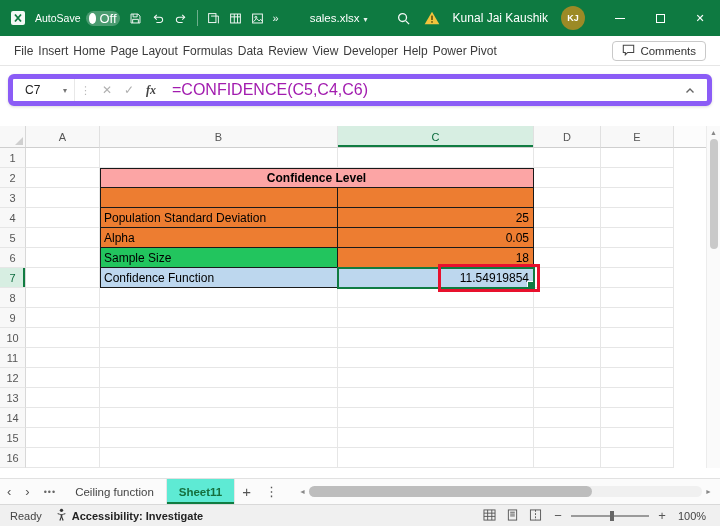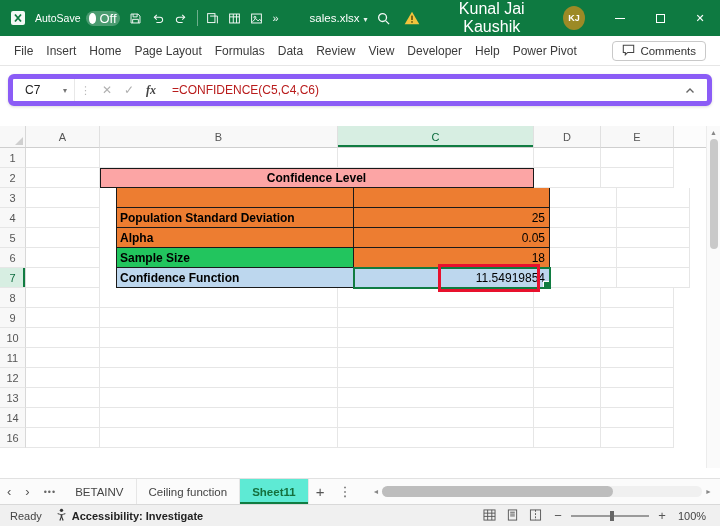--- a/index.html
+++ b/index.html
@@ -12,47 +12,47 @@
   .tb-ic { display:flex; align-items:center; justify-content:center; opacity:.95; cursor:default; }
   .autosave { display:flex; align-items:center; gap:5px; }
   .toggle { width:34px; height:15px; border-radius:8px; background:rgba(255,255,255,.25);
     display:flex; align-items:center; padding:0 3px; gap:3px; }
   .knob { width:11px; height:11px; border-radius:50%; background:#fff; }
   .toggle-state { font-size:13px; color:#fff; }
   .tb-sep { width:1px; height:16px; background:rgba(255,255,255,.4); }
   .filename { margin-left:22px; display:flex; align-items:flex-end; gap:4px; font-size:11.5px; }
   .chev-dn { font-size:8px; opacity:.9; }
   .tb-right { margin-left:auto; display:flex; align-items:center; gap:13px; }
-  .username { font-size:16px;text-align:center; }
+  .username { font-size:12px;text-align:center; }
   .avatar { width:24px; height:24px; border-radius:50%; background:#9C8A26; color:#fff;
     display:flex; align-items:center; justify-content:center; font-size:9px; font-weight:700; }
   .win-controls { display:flex; height:36px; margin-left:6px; }
   .win-btn { width:40px; display:flex; align-items:center; justify-content:center; font-size:11px; }
   .minbar { width:10px; border-top:1px solid #fff; display:inline-block; }
   .maxbox { width:9px; height:9px; border:1px solid #fff; display:inline-block; }
 
   
   .ribbon { height:30px; background:#fff; border-bottom:1px solid #E6E6E6;
-    display:flex; align-items:center; padding:0 14px; gap:13px; font-size:12px; color:#3b3b3b;justify-content:center; }
+    display:flex; align-items:center; padding:0 14px; gap:5px; font-size:12px; color:#3b3b3b;justify-content:center; }
   .rtab { cursor:default; white-space:nowrap; }
   .comments-btn { margin-left:auto; display:flex; align-items:center; gap:5px;
     border:1px solid #C9C9C9; border-radius:4px; padding:2px 9px; font-size:11.5px; color:#333; }
 
   
   .formula-section { height:60px; background:#fff; padding:8px 8px 0; }
   .formula-card { height:32px; background:#fff; border:5px solid #8b5cf6; border-radius:6px;
     box-shadow:0 1px 3px rgba(0,0,0,.14); display:flex; align-items:center; }
   .namebox { width:62px; height:100%; display:flex; align-items:center; justify-content:space-between;
     padding:0 7px 0 12px; border-right:1px solid #E8E8E8; font-size:12px; color:#222; }
   .namebox .chev-dn { color:#666; }
   .fdots { color:#B9B9B9; font-size:11px; padding:0 5px; }
   .fbtn { width:22px; text-align:center; font-size:12px; }
   .fx { font-family:"Liberation Serif", serif; font-style:italic; font-weight:700; color:#444; }
   .cancel { color:#B0B0B0; } .enter { color:#B0B0B0; }
-  .formula-text { margin-left:10px; font-size:12px; color:#b91c1c; flex:1; }
+  .formula-text { margin-left:10px; font-size:16px; color:#a21caf; flex:1; }
   .fcollapse { padding:0 12px; }
 
   
   .grid-wrap { height:352px; position:relative; background:#fff; }
   .col-hds { display:flex; height:22px; }
   .corner { width:26px; border-right:1px solid #D8D8D8; border-bottom:1px solid #CFCFCF;
     background:#F8F8F8; position:relative; }
   .corner::after { content:""; position:absolute; right:2px; bottom:2px;
     border-left:8px solid transparent; border-bottom:8px solid #CFCFCF; }
   .col-hd { display:flex; align-items:center; justify-content:center; font-size:11px; color:#555;
@@ -62,21 +62,21 @@
   .col-A { width:74px; } .col-B { width:238px; } .col-C { width:196px; }
   .col-D { width:67px; } .col-E { width:73px; } .col-merged { width:434px; }
   .grid-body { position:relative; height:320px; }
   .grid-row { display:flex; height:20px; }
   .row-hd { width:26px; display:flex; align-items:center; justify-content:center; font-size:11px;
     color:#555; background:#F8F8F8; border-right:1px solid #D8D8D8; border-bottom:1px solid #E6E6E6; }
   .row-hd.sel { background:#D7EEE2; color:#0B6B3D; box-shadow:inset -2px 0 0 var(--accent,#107C41); }
   .cell { display:flex; align-items:center; padding:0 4px; font-size:12px; color:#000;
     border-right:1px solid #E6E6E6; border-bottom:1px solid #E6E6E6; background:#fff; overflow:hidden; }
   .tbl { border-right:1px solid #1a1a1a; border-bottom:1px solid #1a1a1a; }
-  .tbl-label { box-shadow:inset 1px 0 0 #1a1a1a; font-weight:700;margin-left:16px; }
+  .tbl-label { box-shadow:inset 1px 0 0 #1a1a1a; font-weight:400; }
   .tbl-title { box-shadow:inset 1px 0 0 #1a1a1a, inset 0 1px 0 #1a1a1a;
     font-weight:700; justify-content:center; }
   .tbl-value { justify-content:flex-end; }
   .cell.active { position:relative; outline:2px solid var(--accent,#107C41); outline-offset:-1px; }
   .cell.active::after { content:""; position:absolute; right:-1px; bottom:-1px;
     width:5px; height:5px; background:var(--accent,#107C41); border:1px solid #fff; }
   .annotation { position:absolute; left:438px; top:116px; width:102px; height:28px;
     border:3px solid #E8112D; z-index:6; pointer-events:none; }
   .v-scroll { position:absolute; top:0; right:0; width:14px; height:342px; background:#FAFAFA;
     border-left:1px solid #ECECEC; display:flex; flex-direction:column; align-items:center; }
@@ -357,39 +357,46 @@
       </div>
       <div class="grid-row">
         <div class="row-hd">14</div>
         <div class="cell col-A"></div>
         <div class="cell col-B"></div>
         <div class="cell col-C"></div>
         <div class="cell col-D"></div>
         <div class="cell col-E"></div>
       </div>
       <div class="grid-row">
+        <div class="row-hd">15</div>
+        <div class="cell col-A"></div>
+        <div class="cell col-B"></div>
+        <div class="cell col-C"></div>
+        <div class="cell col-D"></div>
+        <div class="cell col-E"></div>
+      </div>
+      <div class="grid-row">
         <div class="row-hd">16</div>
         <div class="cell col-A"></div>
         <div class="cell col-B"></div>
         <div class="cell col-C"></div>
         <div class="cell col-D"></div>
         <div class="cell col-E"></div>
       </div>
     </div>
   <div class="v-scroll">
     <span class="v-arrow">▲</span>
     <span class="v-thumb"></span>
   </div>
 </div>
 
 <div class="sheetbar">
   <span class="nav-ic">‹</span>
   <span class="nav-ic">›</span>
   <span class="nav-ic dots">•••</span>
-  <div class="stab">BETAINV</div>
   <div class="stab">Ceiling function</div>
   <div class="stab active">Sheet11</div>
   <span class="nav-ic plus">+</span>
   <span class="nav-ic">⋮</span>
   <div class="h-scroll">
     <span class="arr">◄</span>
     <div class="h-track">
       <div class="h-thumb"></div>
     </div>
     <span class="arr">►</span>

